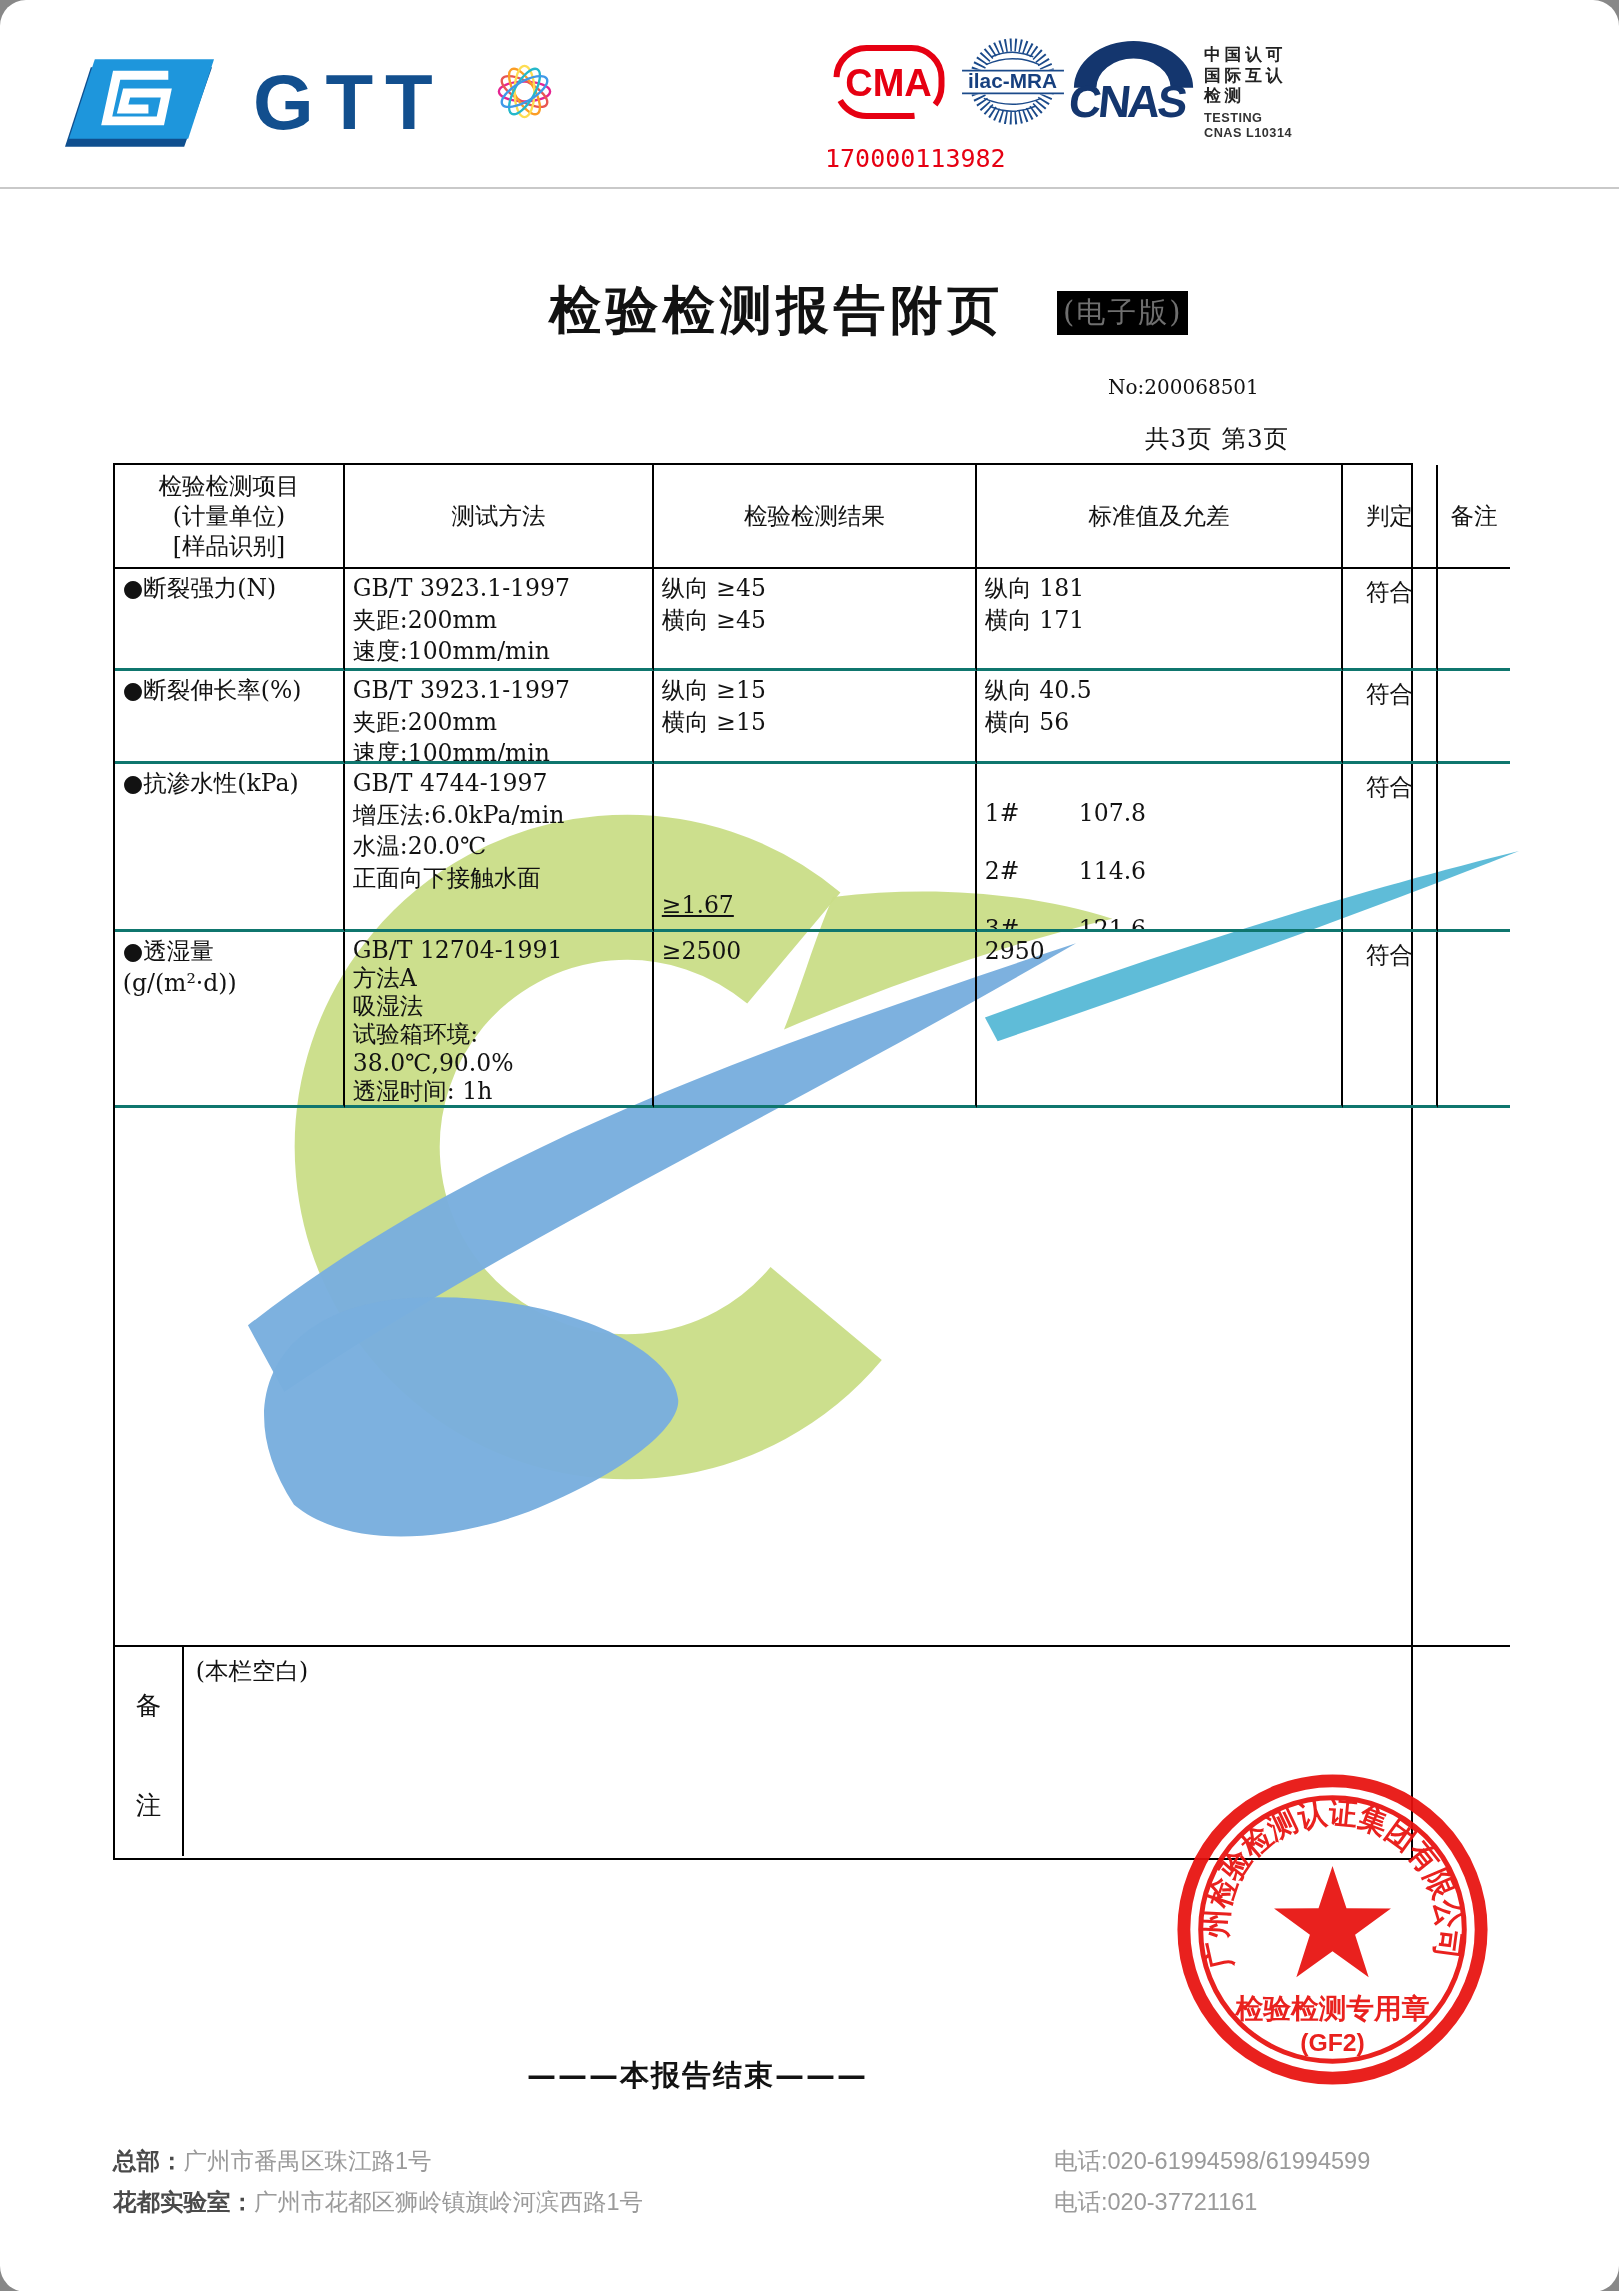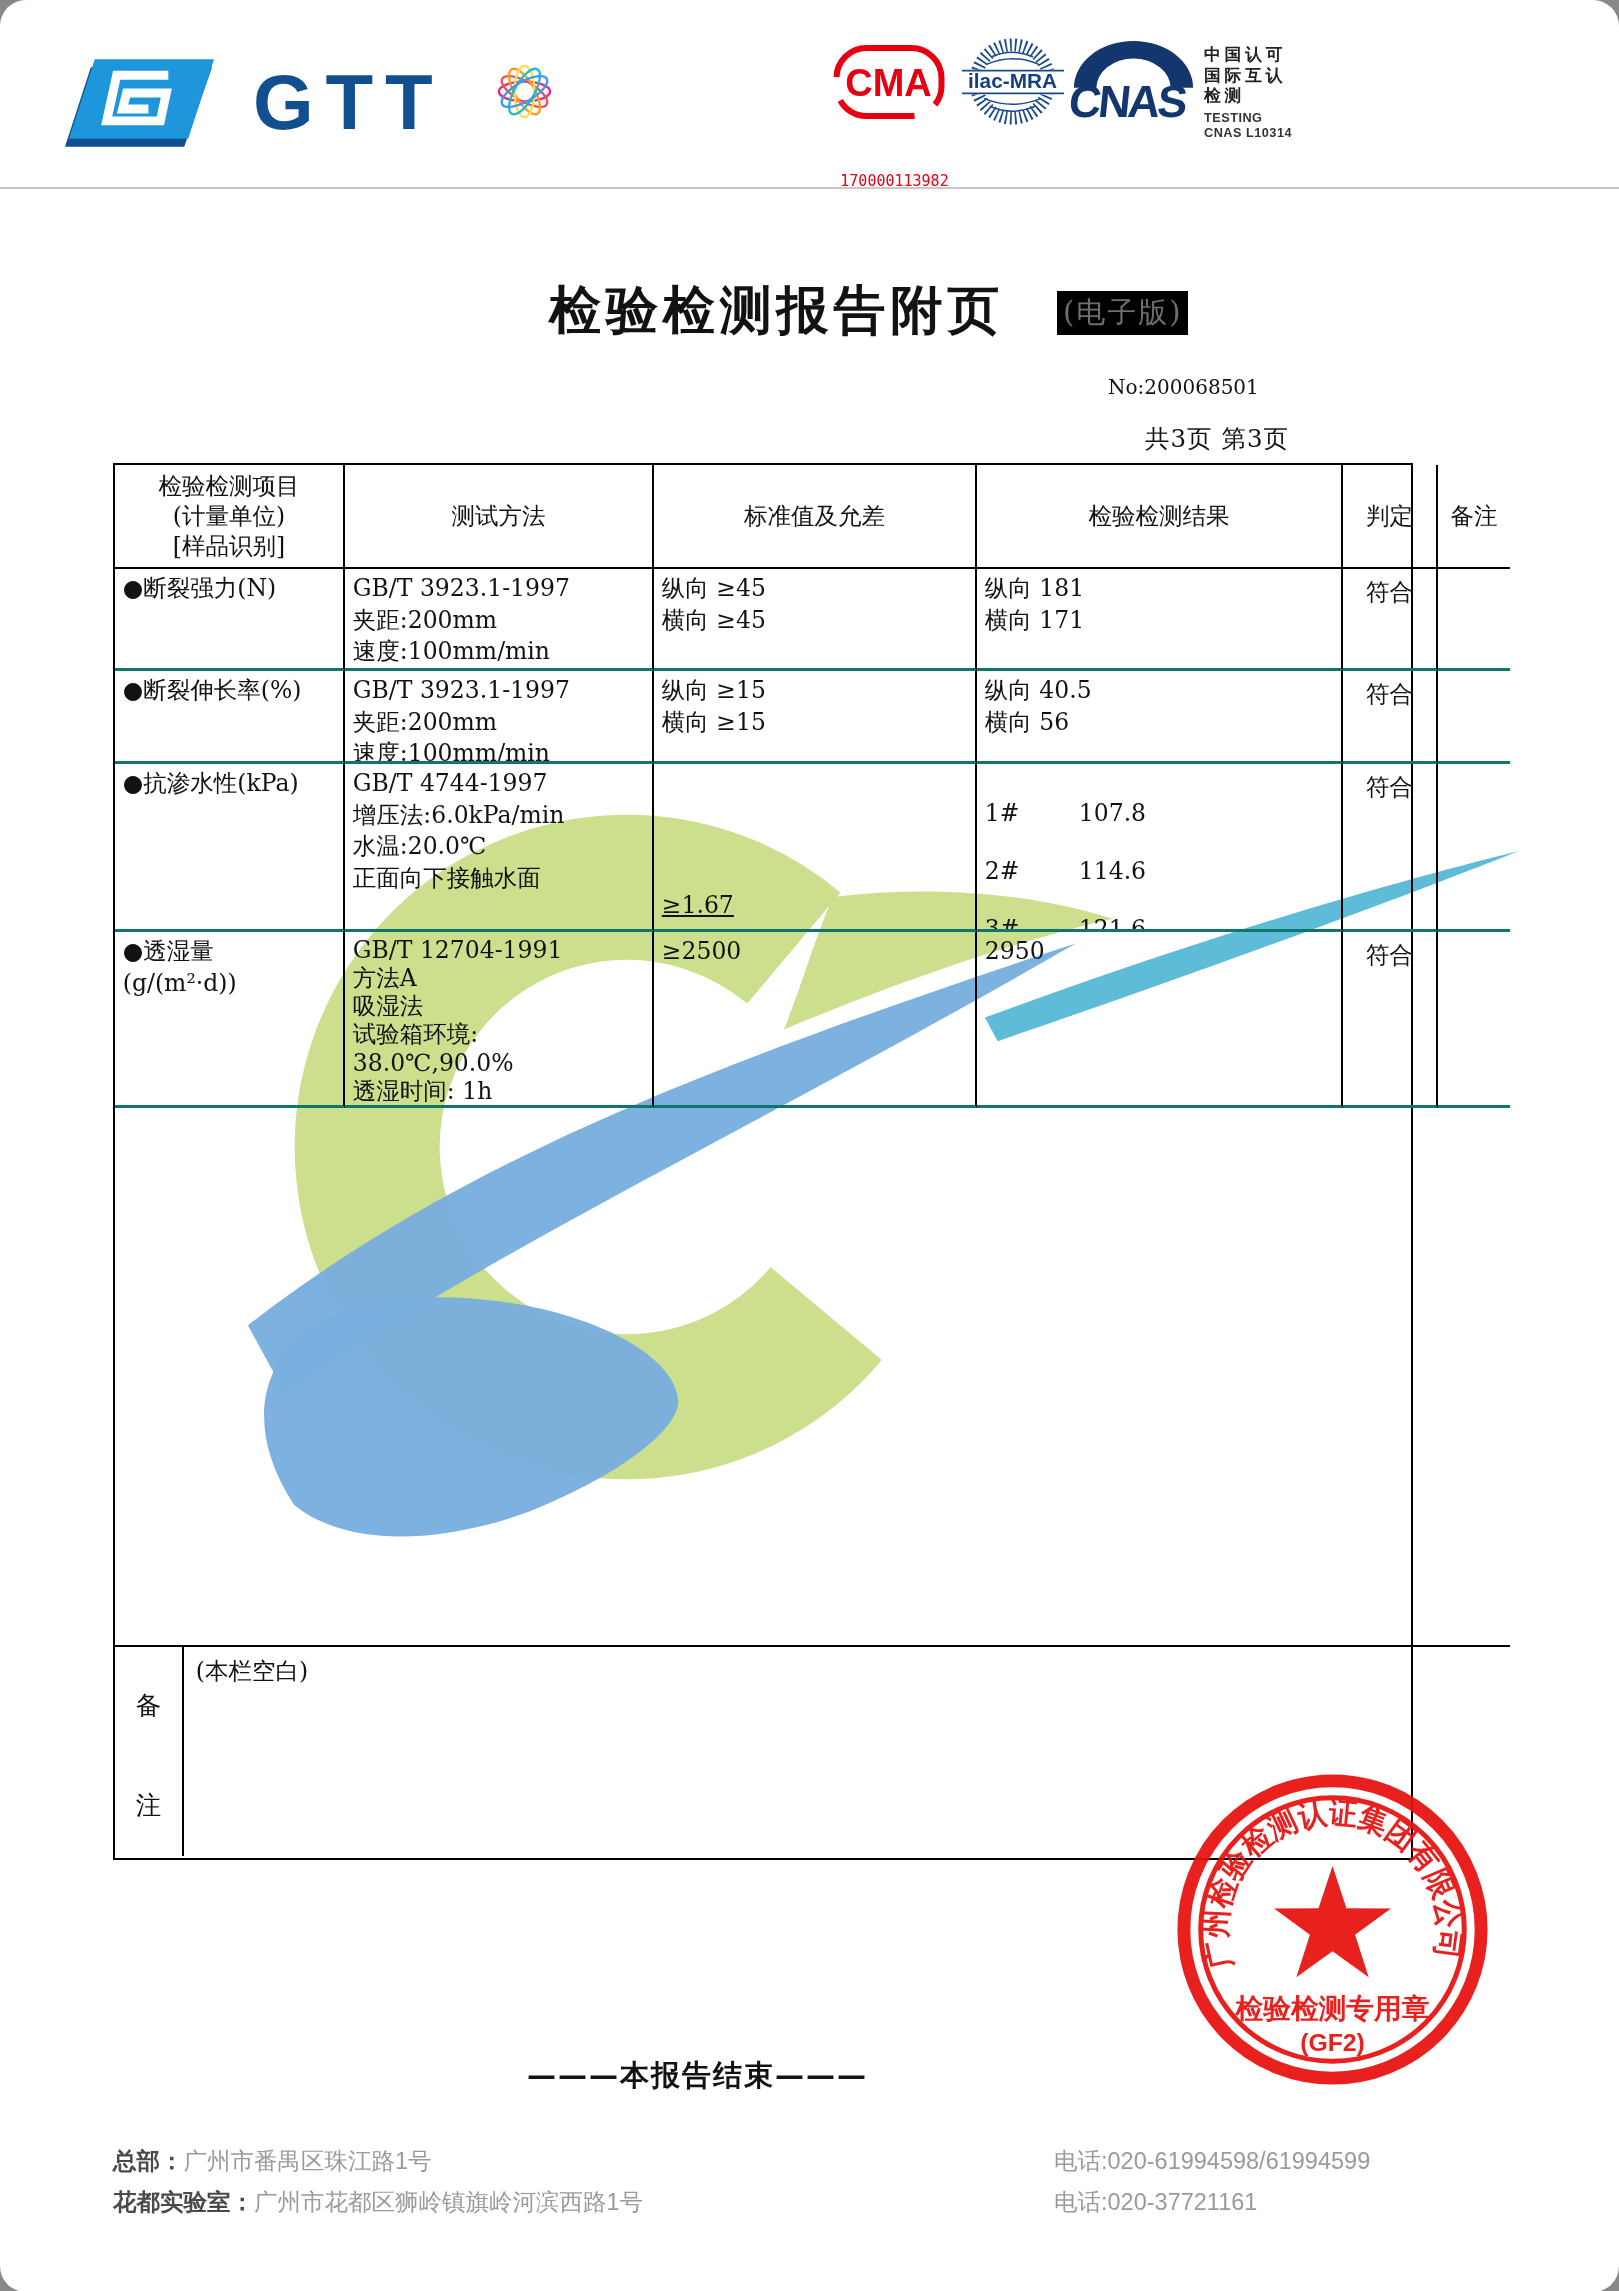--- a/index.html
+++ b/index.html
@@ -5,21 +5,21 @@
   html,body{margin:0;padding:0;background:#888;}
   .page{position:relative;width:1619px;height:2292px;background:#fff;margin:0 auto;
         font-family:"DejaVu Serif","Liberation Serif",serif;color:#121212;overflow:hidden;border-radius:26px;}
   .abs{position:absolute;}
 
   
   .brand-text{left:253px;top:57px;font-family:"Liberation Sans","DejaVu Sans",sans-serif;
               font-weight:bold;font-size:78px;color:#124f8e;letter-spacing:11.8px;z-index:2;}
   .hr-line{left:0;top:187px;width:1619px;height:2px;background:#c9c9c9;z-index:1;}
   .cma-number{left:825px;top:144px;width:139px;text-align:center;color:#e60012;
-              font-family:"DejaVu Sans Mono","Liberation Mono",monospace;font-size:15px;z-index:2;margin-top:28px;}
+              font-family:"DejaVu Sans Mono","Liberation Mono",monospace;font-size:25px;z-index:2;}
   .cnas-text{left:1204px;top:45px;z-index:2;font-family:"Liberation Sans","DejaVu Sans",sans-serif;}
   .cnas-text .cn{font-size:16.7px;font-weight:bold;color:#222;line-height:20.6px;letter-spacing:3.9px;}
   .cnas-text .en{font-size:12.7px;font-weight:bold;color:#333;line-height:15.7px;letter-spacing:0.5px;}
 
   
   .main-title{left:549px;top:276px;font-size:52px;font-weight:bold;letter-spacing:4.9px;z-index:2;}
   .title-tag{left:1057px;top:291px;font-size:29px;color:#6f6f6f;background:#000000;
              padding:2px 5.9px;z-index:2;letter-spacing:2px;}
   .rep-no{left:1108px;top:375px;font-size:20px;z-index:2;}
   .page-info{left:1145px;top:422px;font-size:24.5px;z-index:2;letter-spacing:1px;}
@@ -128,22 +128,22 @@
   <div class="abs rep-no">No:200068501</div>
   <div class="abs page-info">共3页 第3页</div>
 
   <div class="tbl">
     <div class="grid">
 
       <div class="cell hd">检验检测项目
 (计量单位)
 [样品识别]</div>
       <div class="cell hd">测试方法</div>
+      <div class="cell hd">检验检测结果</div>
       <div class="cell hd">标准值及允差</div>
-      <div class="cell hd">检验检测结果</div>
       <div class="cell hd">判定</div>
       <div class="cell hd last">备注</div>
 
       <div class="cell">●断裂强力(N)</div>
       <div class="cell">GB/T 3923.1-1997
 夹距:200mm
 速度:100mm/min</div>
       <div class="cell">纵向 ≥45
 横向 ≥45</div>
       <div class="cell">纵向 181

